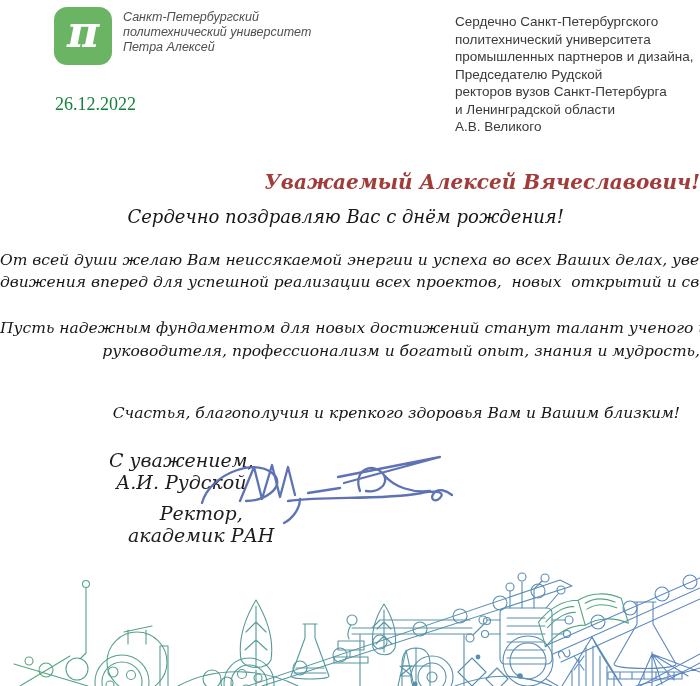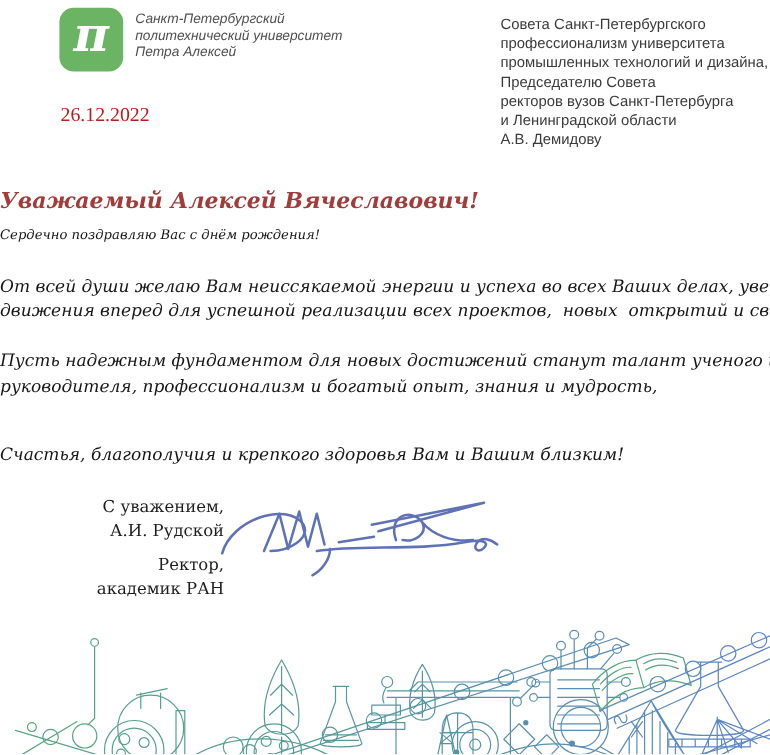--- a/index.html
+++ b/index.html
@@ -15,36 +15,36 @@
   .brand-text .title{font-size:27px;font-weight:bold;color:#2a2a2a;letter-spacing:.5px;line-height:1.0;}
   .brand-text .sub{font-size:12.5px;color:#4f4f4f;line-height:15px;font-style:italic;}
   .brand-text .sub:first-of-type{margin-top:3px;}
 
   
   .recipient{position:absolute;left:455px;top:13px;width:240px;font-size:13.5px;
              line-height:17.5px;color:#3a3a3a;}
 
   
   .date{position:absolute;left:55px;top:94px;font-family:"Liberation Serif",serif;
-        font-size:18px;color:#b91c1c;}
-
-  
-  .script{font-family:"DejaVu Serif",serif;font-style:italic;color:#161616;text-align:left;}
+        font-size:18px;color:#15803d;}
+
+  
+  .script{font-family:"DejaVu Serif",serif;font-style:italic;color:#161616;text-align:right;}
   .line{display:block;white-space:pre;}
   .salutation{position:absolute;left:0;width:700px;top:170px;font-size:20px;
               font-weight:600;color:#a13c3a;}
-  .greeting{position:absolute;left:0;width:564px;top:206px;font-size:12px;}
+  .greeting{position:absolute;left:0;width:564px;top:206px;font-size:18px;}
   .para1{position:absolute;left:0;width:700px;top:249px;font-size:15.5px;line-height:22px;}
   .para2{position:absolute;left:0;width:700px;top:317px;font-size:15.5px;line-height:22.5px;}
   .para3{position:absolute;left:0;width:680px;top:404px;font-size:15.5px;}
 
   
   .sign-block{position:absolute;left:88px;top:449px;font-family:"DejaVu Serif",serif;
-              font-size:15px;color:#1c1c1c;line-height:22px;text-align:right;}
-  .sign-title{margin-top:9px;}
+              font-style:italic;font-size:19px;color:#1c1c1c;line-height:22px;text-align:center;}
+  .sign-title{margin-top:9px;margin-left:40px;}
   .signature-svg{position:absolute;left:188px;top:443px;}
 
   
   .footer-svg{position:absolute;left:0;top:558px;}
 </style>
 </head>
 <body>
 
 <div class="page">
 
@@ -53,27 +53,27 @@
       <span class="pi">π</span>
     </div>
     <div class="brand-text">
       <div class="sub">Санкт-Петербургский</div>
       <div class="sub">политехнический университет</div>
       <div class="sub">Петра Алексей</div>
     </div>
   </div>
 
   <div class="recipient">
-    <span class="line">Совета Санкт-Петербургского</span>
-    <span class="line">профессионализм университета</span>
-    <span class="line">промышленных технологий и дизайна,</span>
-    <span class="line">Председателю Совета</span>
+    <span class="line">Сердечно Санкт-Петербургского</span>
+    <span class="line">политехнический университета</span>
+    <span class="line">промышленных партнеров и дизайна,</span>
+    <span class="line">Председателю Рудской</span>
     <span class="line">ректоров вузов Санкт-Петербурга</span>
     <span class="line">и Ленинградской области</span>
-    <span class="line">А.В. Демидову</span>
+    <span class="line">А.В. Великого</span>
   </div>
 
   <div class="date">26.12.2022</div>
 
   <div class="script salutation">Уважаемый Алексей Вячеславович!</div>
   <div class="script greeting">Сердечно поздравляю Вас с  днём рождения!</div>
 
   <div class="script para1">
     <span class="line">От всей души желаю Вам неиссякаемой энергии и успеха во всех Ваших делах, уверенного</span>
     <span class="line">движения вперед для успешной реализации всех проектов,  новых  открытий и свершений.</span>

